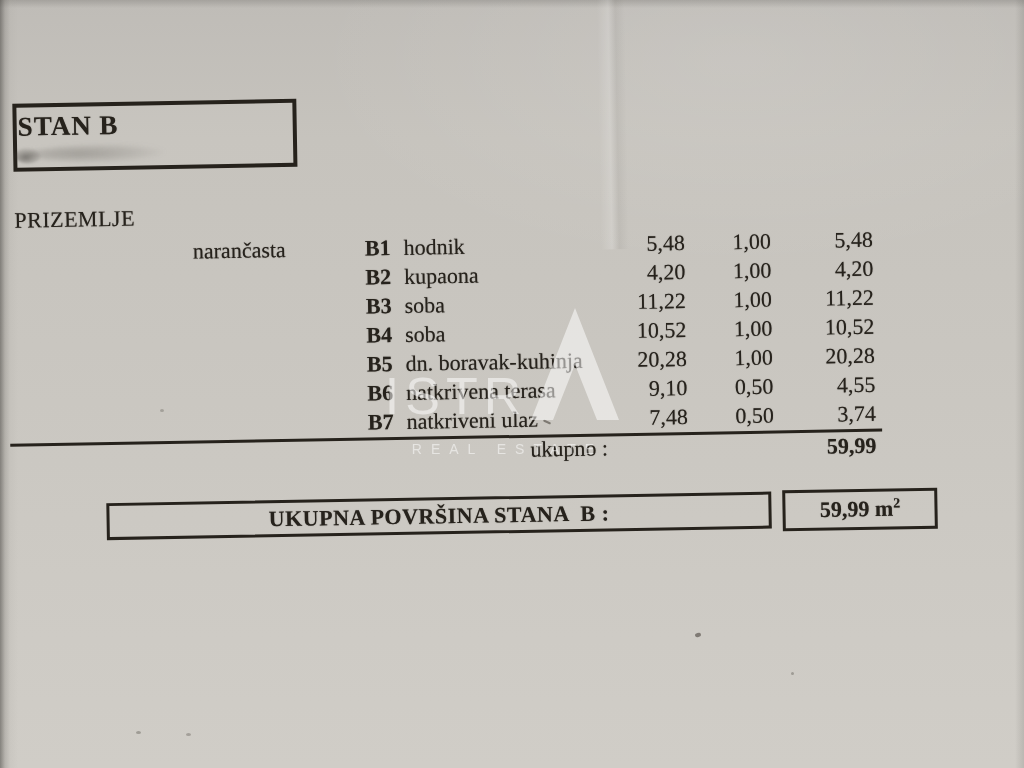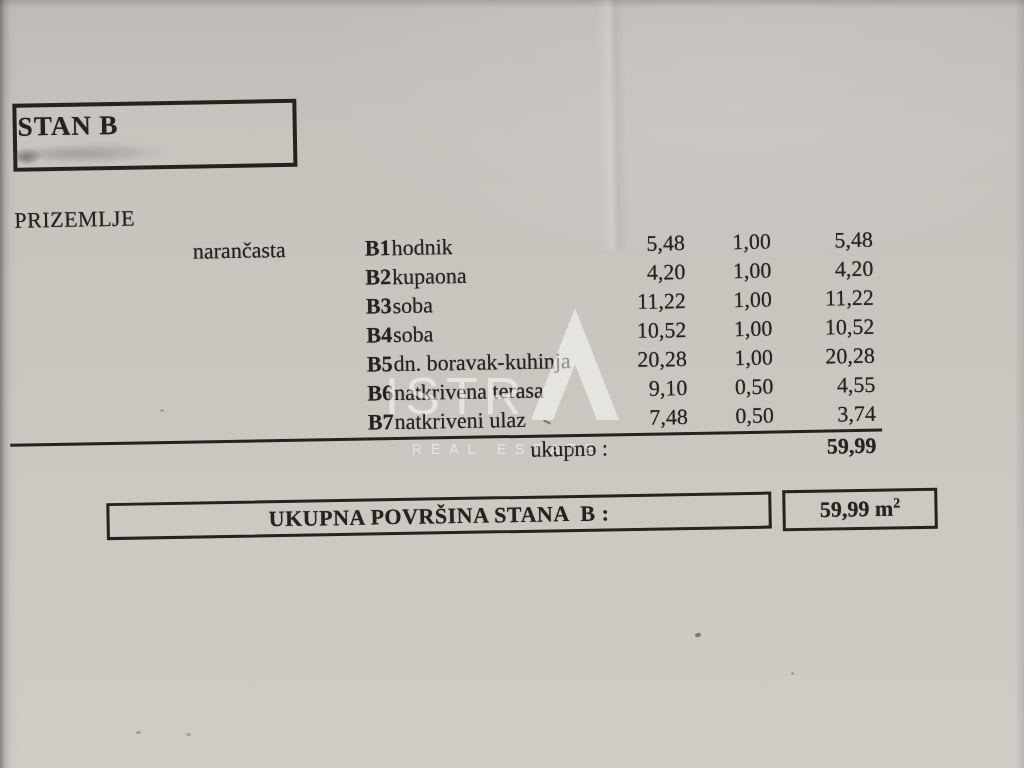--- a/index.html
+++ b/index.html
@@ -45,21 +45,21 @@
     background: radial-gradient(ellipse at 40% 60%, rgba(62,59,54,0.55), rgba(0,0,0,0) 75%);
     filter: blur(1px); border-radius: 50%;
   }
 
   .prizemlje { position: absolute; left: 18px; top: 208px; font-size: 22px; letter-spacing: 0.5px; }
 
   
   .area-table { position: absolute; left: 196px; top: 240px; width: 680px; }
   .trow { display: grid; grid-template-columns: 172px 252px 68px 86px 102px; height: 29px; line-height: 29px; font-size: 22px; }
   .c-color { text-align: left; }
-  .c-room .code { font-weight: bold; margin-right: 1px; }
+  .c-room .code { font-weight: bold; margin-right: 13px; }
   .c-num { text-align: right; }
 
   .total-rule { position: absolute; left: 10px; top: 444px; width: 872px; height: 3px; background: #26221c; }
   .ukupno-label { position: absolute; left: 530px; top: 446px; font-size: 22px; }
   .ukupno-value { position: absolute; left: 776px; top: 448px; width: 100px; text-align: right; font-size: 22px; font-weight: 600; }
 
   
   .sum-label-box {
     position: absolute; left: 105px; top: 505px; width: 659px; height: 31px;
     border: 3px solid #26221c; display: flex; align-items: center; justify-content: center;

